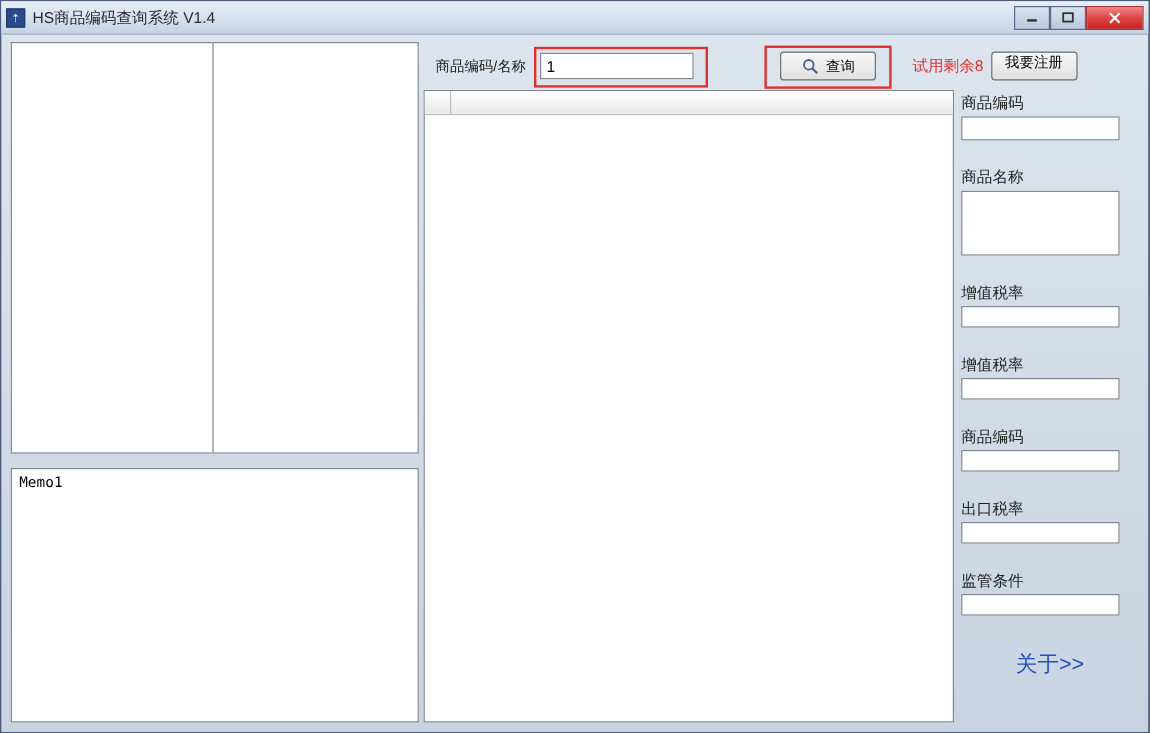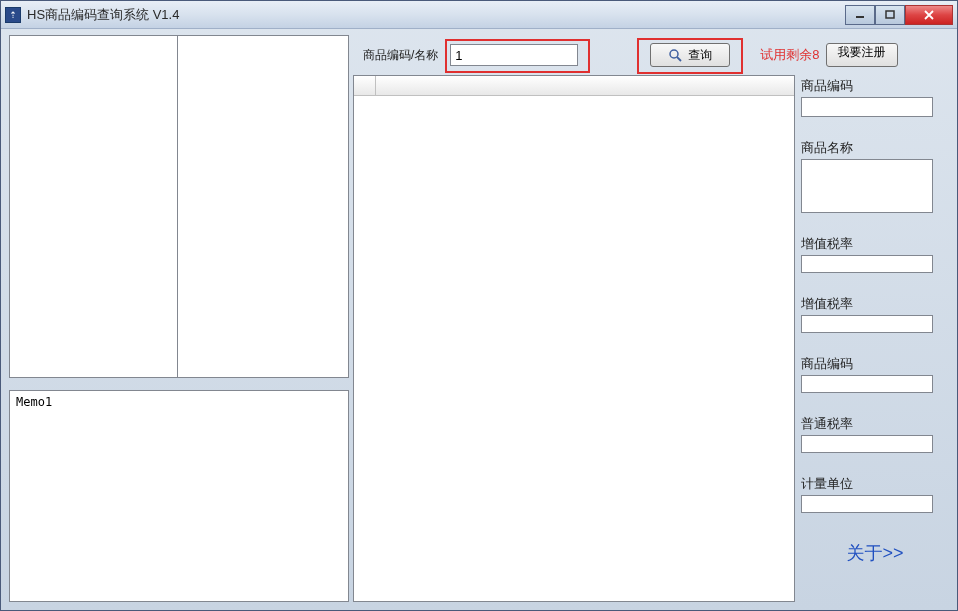--- a/index.html
+++ b/index.html
@@ -264,25 +264,25 @@
           </div>
           <div class="detail-field">
             <span class="detail-label">增值税率</span>
             <div class="detail-input short"></div>
           </div>
           <div class="detail-field">
             <span class="detail-label">商品编码</span>
             <div class="detail-input short"></div>
           </div>
           <div class="detail-field">
-            <span class="detail-label">普通税率</span>
-            <div class="detail-input short"></div>
-          </div>
-          <div class="detail-field">
-            <span class="detail-label">计量单位</span>
+            <span class="detail-label">出口税率</span>
+            <div class="detail-input short"></div>
+          </div>
+          <div class="detail-field">
+            <span class="detail-label">监管条件</span>
             <div class="detail-input short"></div>
           </div>
           <div class="about-link">关于&gt;&gt;</div>
         </div>
       </div>
     </div>
   </div>
 </div>
 
 </body></html>

